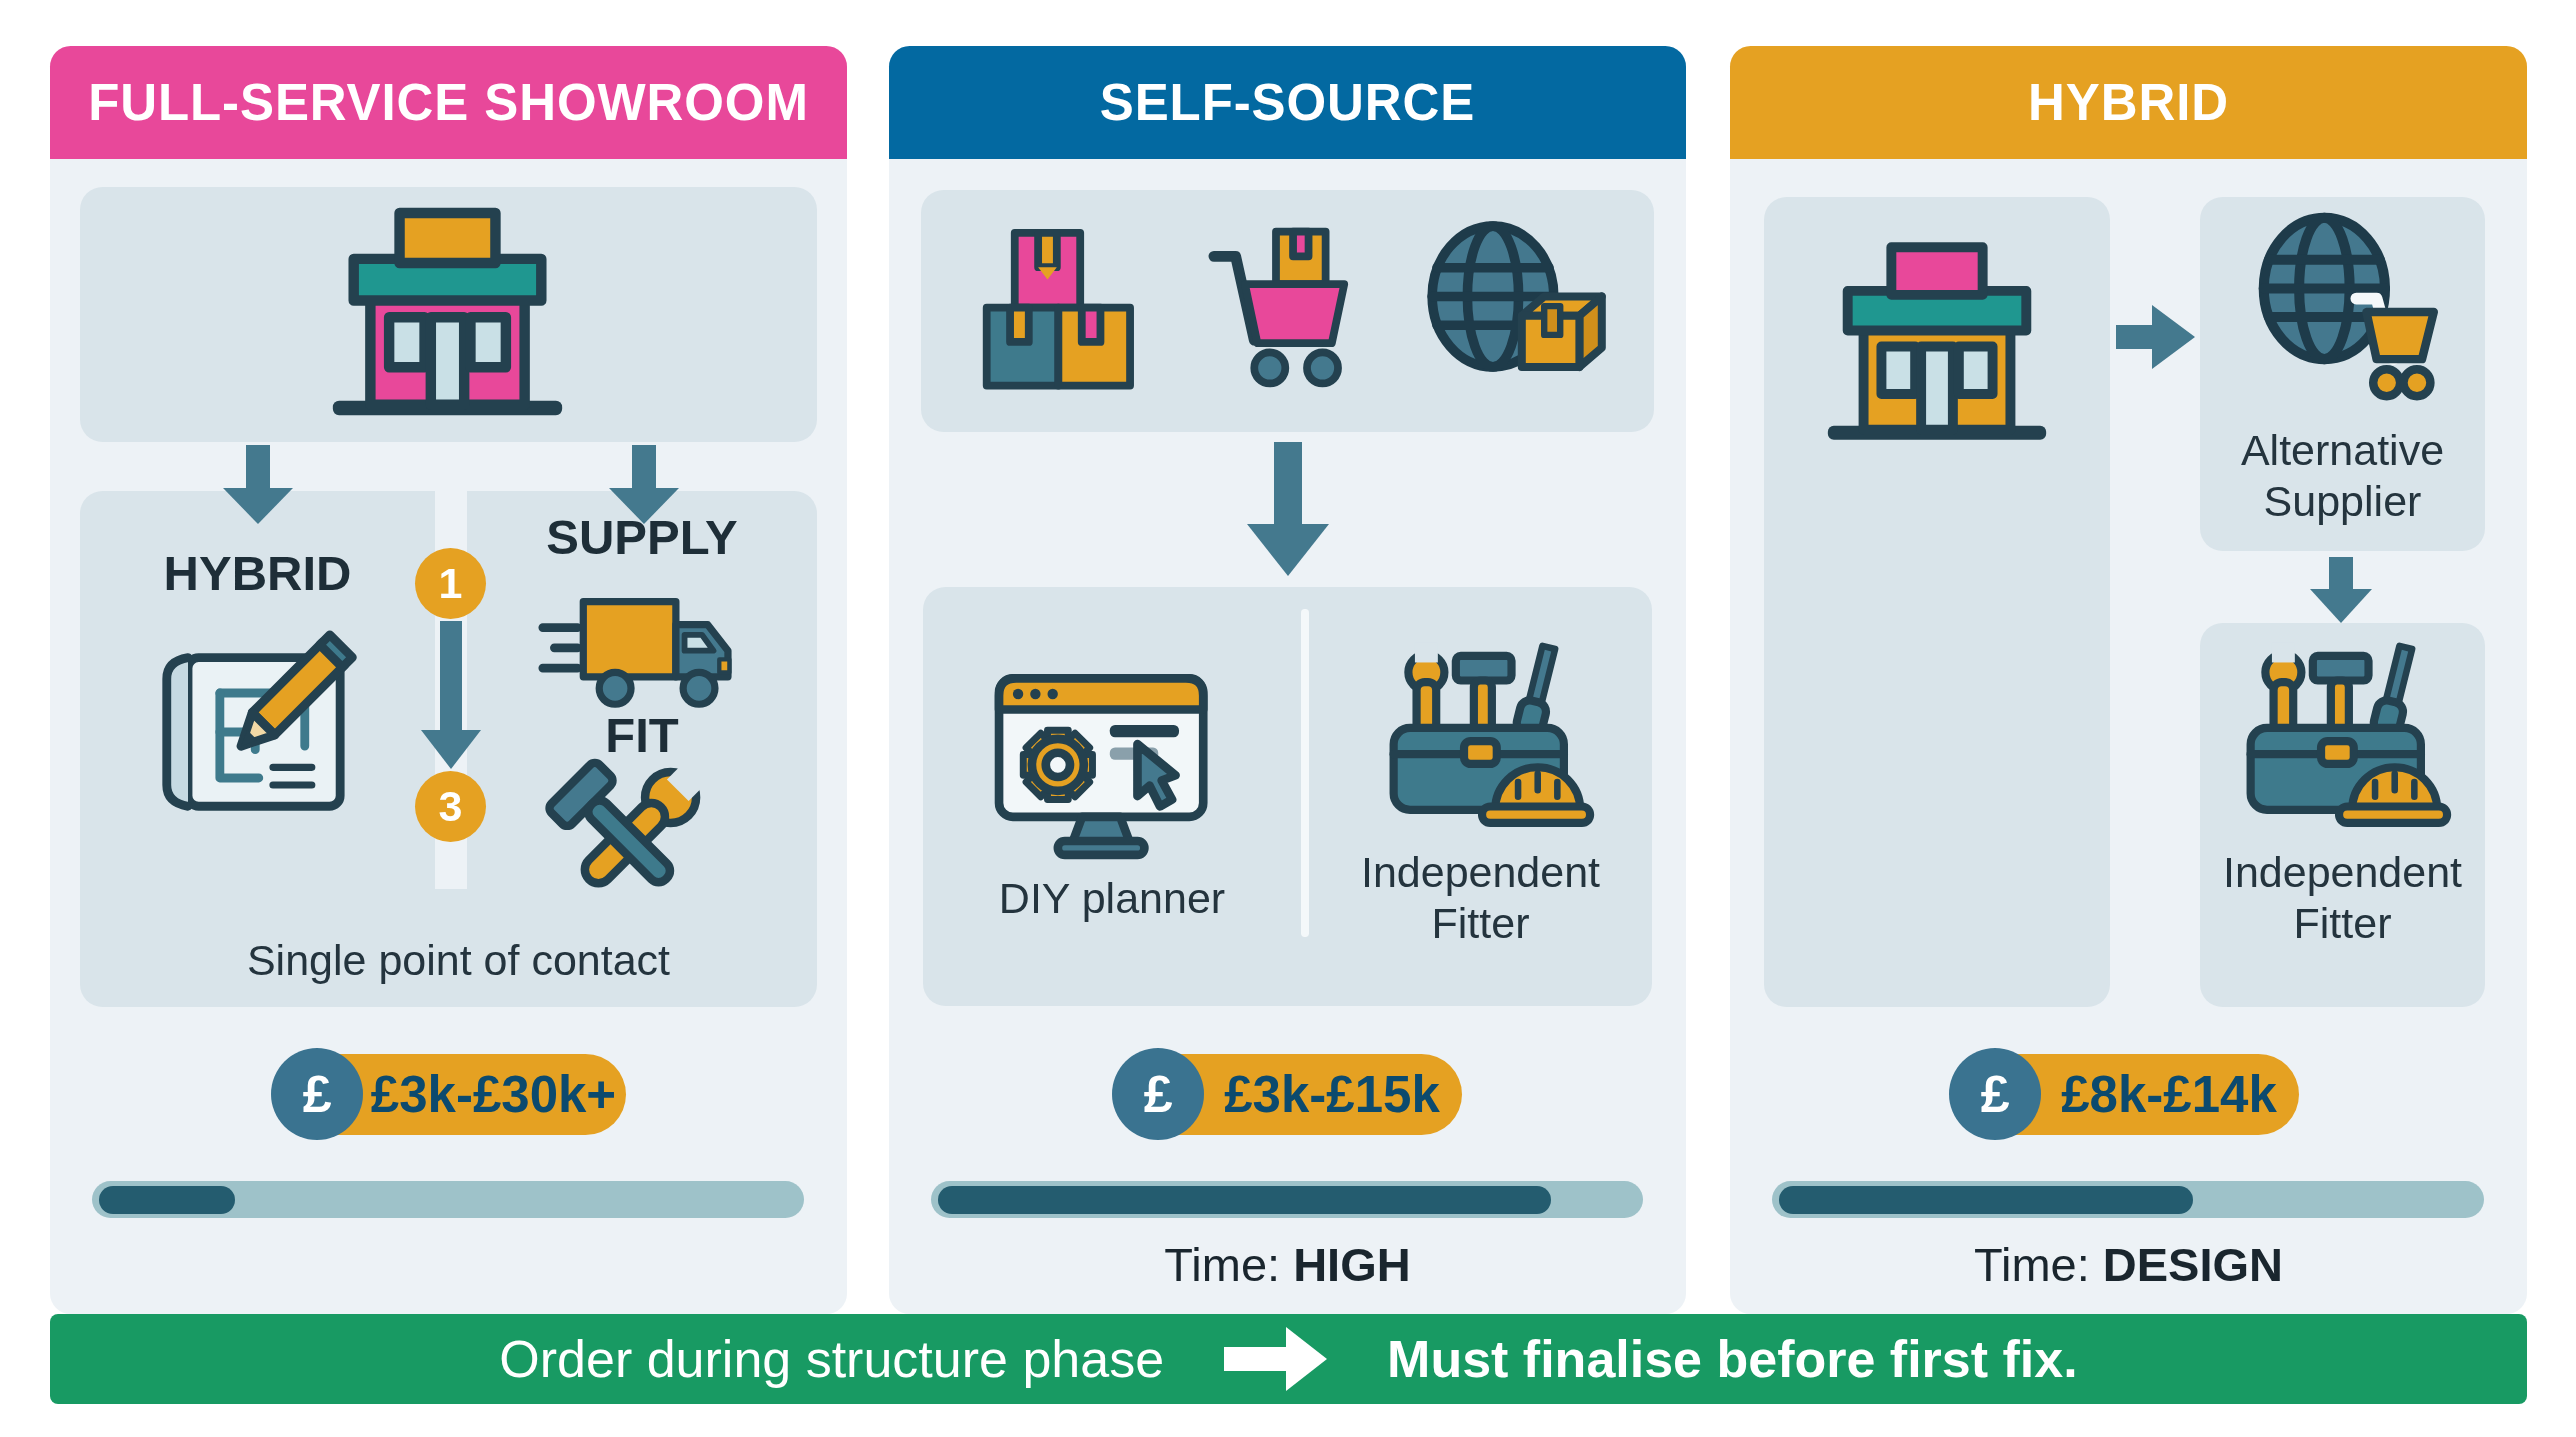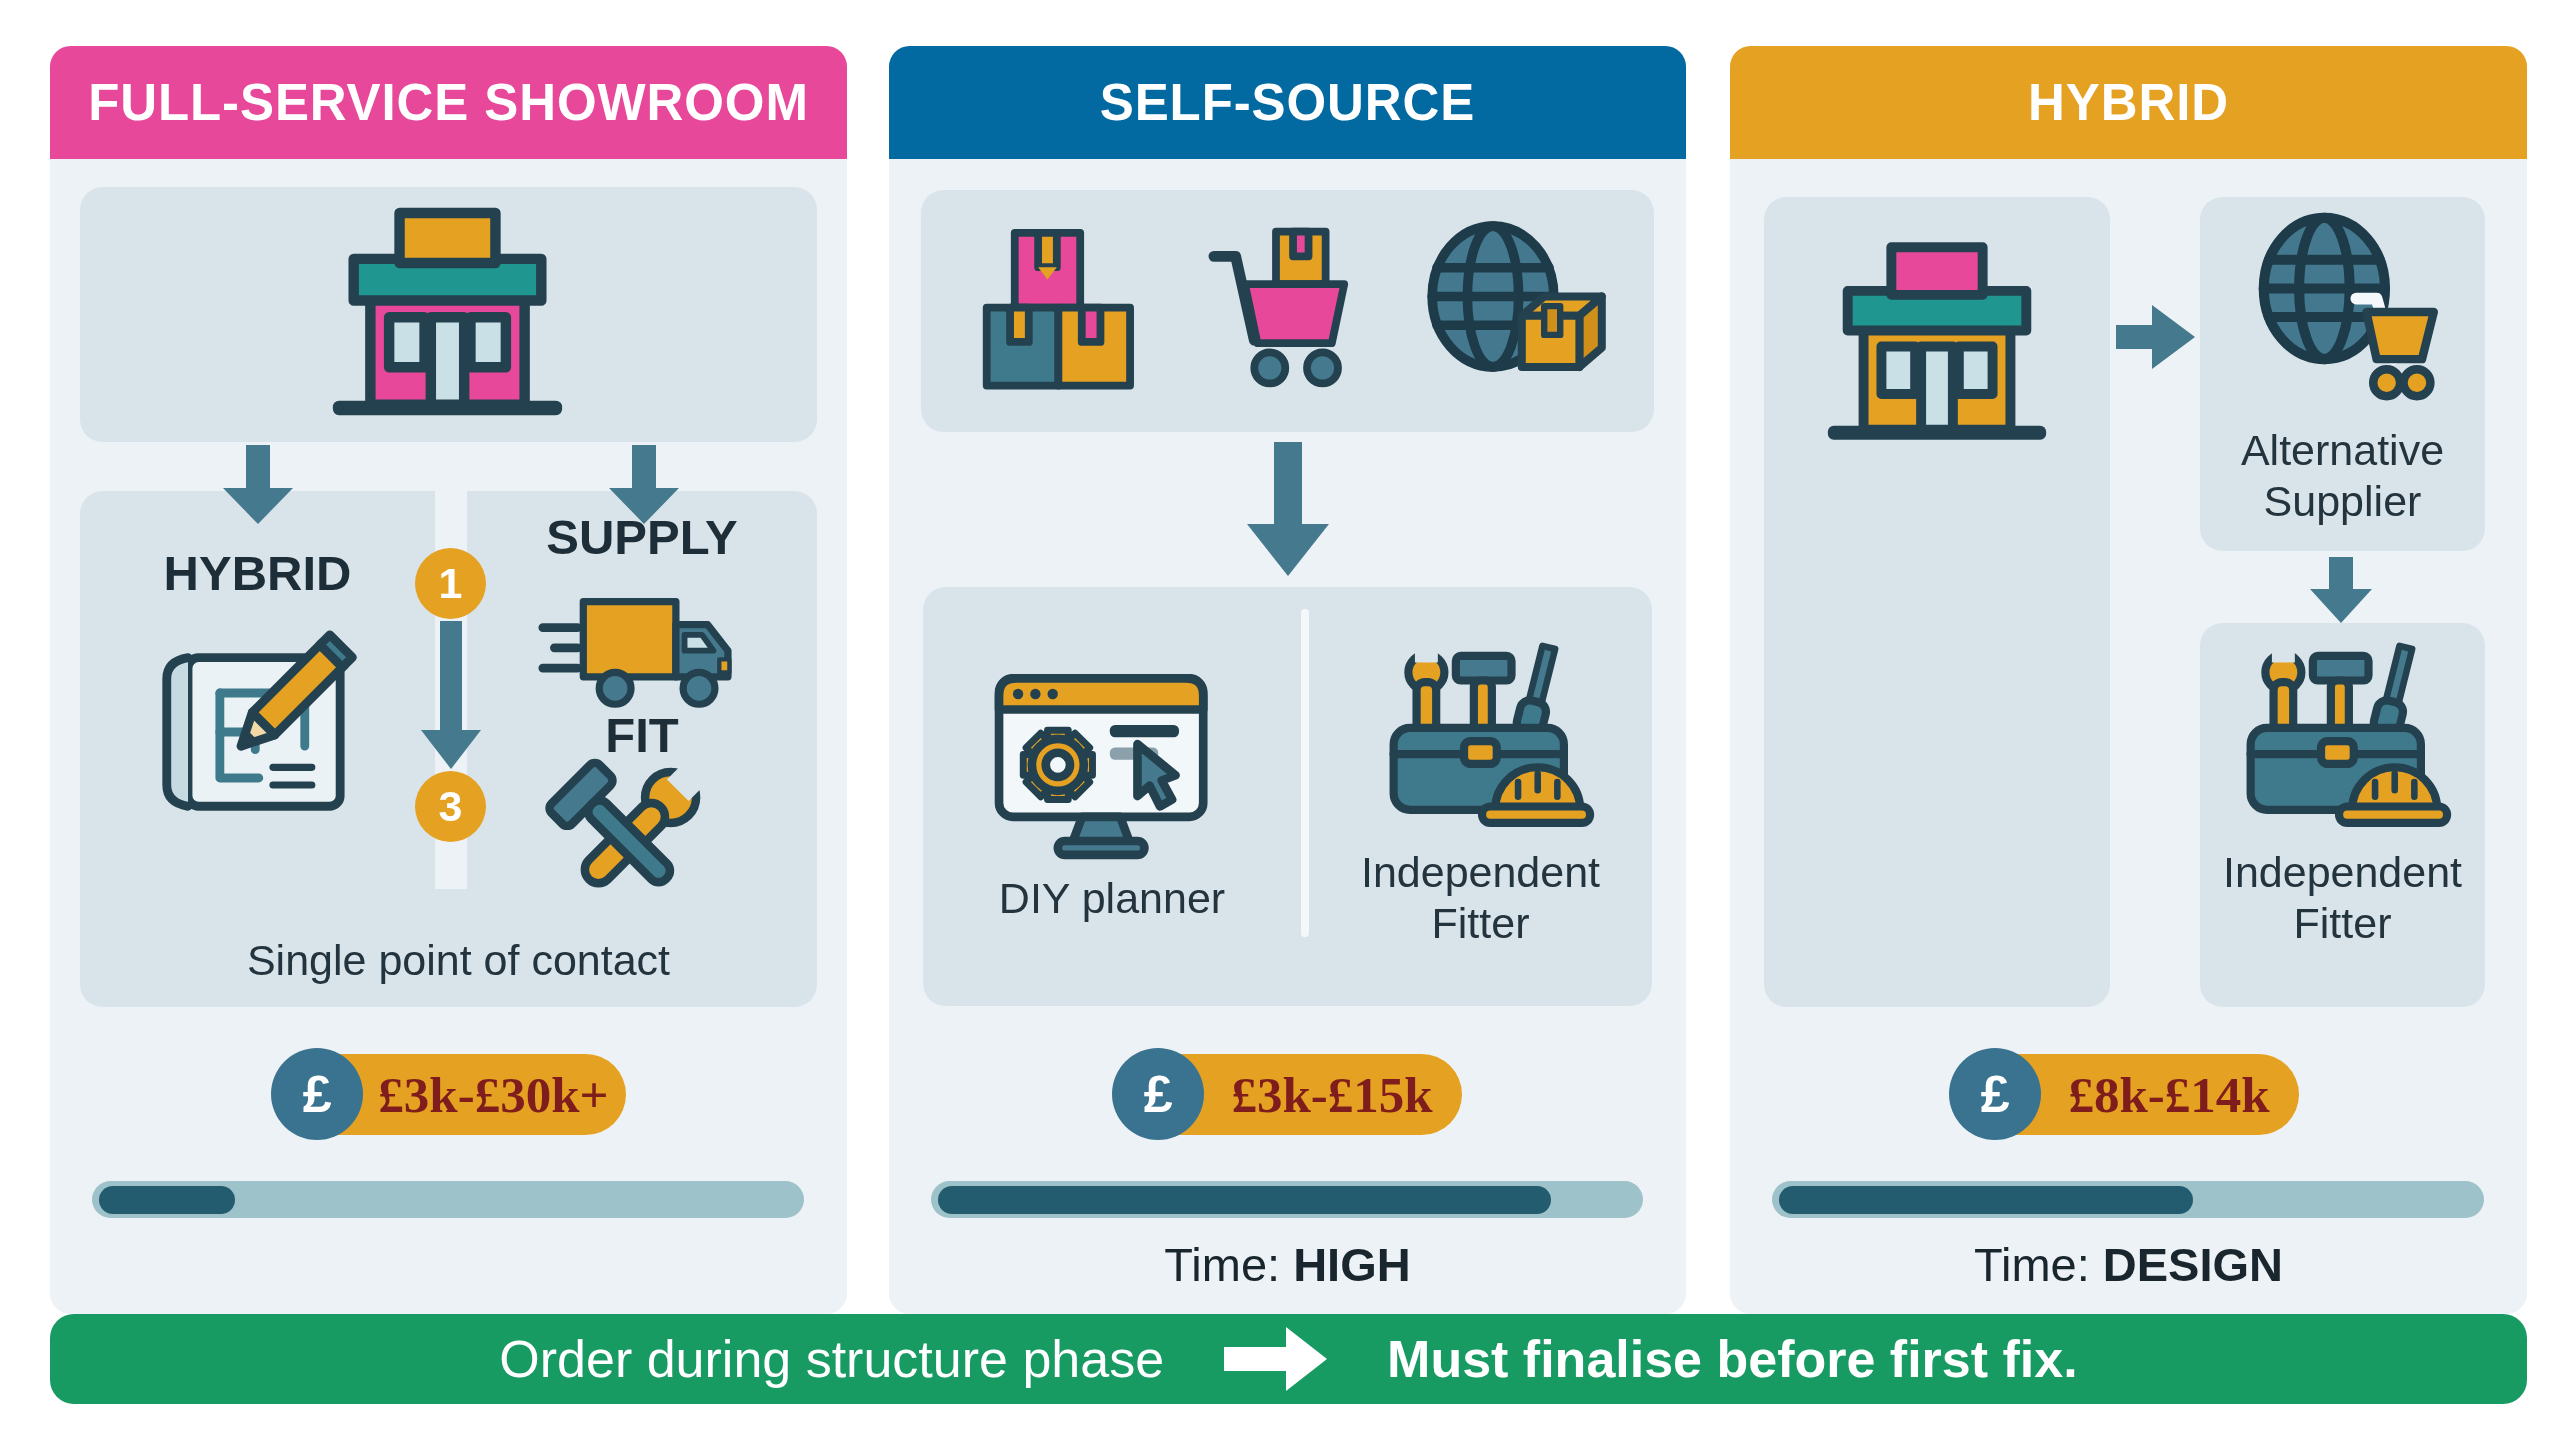--- a/index.html
+++ b/index.html
@@ -30,32 +30,32 @@
   .step-badge { position:absolute; width:71px; height:71px; border-radius:50%;
     background:#E5A122; color:#ffffff; font-weight:bold; font-size:43px;
     display:flex; align-items:center; justify-content:center; z-index:5; }
   .gap-strip { position:absolute; background:#EDF2F6; z-index:2; }
 
   .price-pill { position:absolute; height:81px; border-radius:42px; background:#E5A122; z-index:3;
     display:flex; align-items:center; justify-content:center; }
   .pound-circle { position:absolute; left:-3.7px; top:-5.6px; width:92px; height:92px; border-radius:50%;
     background:#3A7390; color:#ffffff; font-weight:bold; font-size:52px;
     display:flex; align-items:center; justify-content:center; }
-  .price-text { color:#7f1d1d; font-weight:bold; font-size:51px; padding-left:86px; white-space:nowrap;font-family:Liberation Serif, serif; }
+  .price-text { color:#0c4a6e; font-weight:bold; font-size:51px; padding-left:86px; white-space:nowrap; }
 
   .time-track { position:absolute; left:42px; width:712px; height:37px; top:1135px;
     background:#9EC2C9; border-radius:19px; z-index:3; }
   .time-fill { position:absolute; left:6.6px; top:4.7px; height:28px; border-radius:14px; background:#245C6F; }
   .time-row { position:absolute; left:0; top:1191px; width:797px; text-align:center; z-index:3;
     font-size:47px; color:#1A262E; }
   .time-row .t-label { font-weight:normal; }
   .time-row .t-value { font-weight:bold; margin-left:13px; }
 
   .footer-banner { position:absolute; left:50px; top:1314px; width:2477px; height:90px;
-    background:#189A63; border-radius:24px; display:flex; align-items:center; justify-content:center;
+    background:#189A63; border-radius:8px; display:flex; align-items:center; justify-content:center;
     gap:60px; z-index:6; }
   .footer-banner .f-regular { color:#ffffff; font-size:52px; }
   .footer-banner .f-bold { color:#ffffff; font-size:52px; font-weight:bold; }
   .f-arrow { display:flex; align-items:center; }
   .f-arrow .stem { width:62px; height:24px; background:#ffffff; }
   .f-arrow .head { width:0; height:0; border-top:32px solid transparent;
     border-bottom:32px solid transparent; border-left:41px solid #ffffff; }
 
   svg { display:block; }
 </style>

